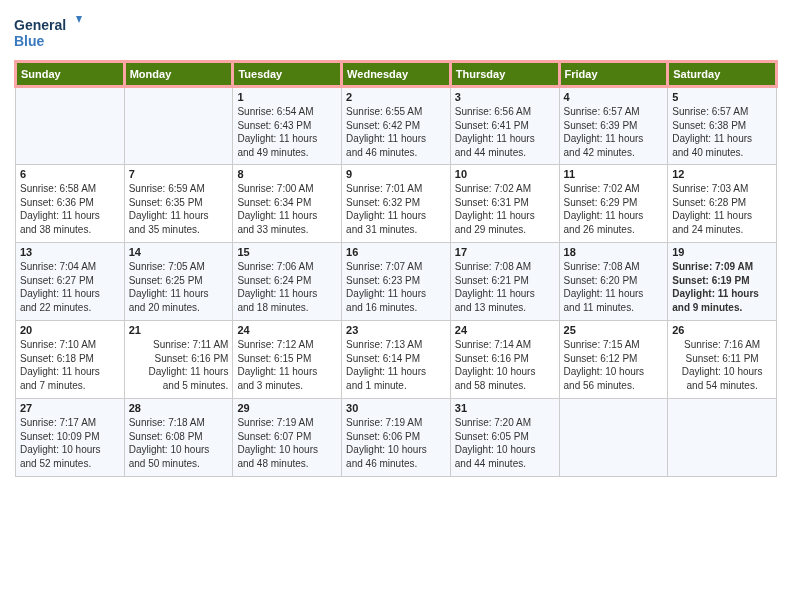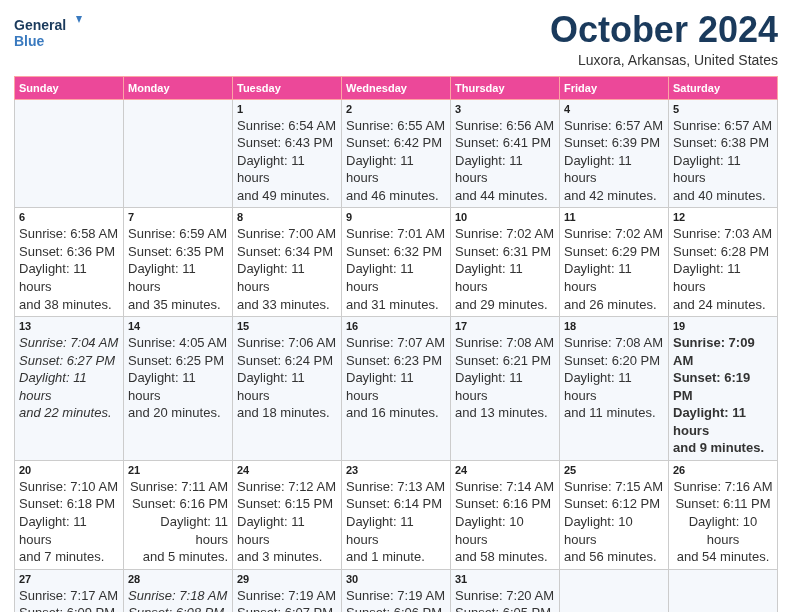--- a/index.html
+++ b/index.html
@@ -38,27 +38,27 @@
       font-size: 14px;
       color: #333;
       margin-top: 2px;
     }
     table {
       width: 100%;
       border-collapse: collapse;
       table-layout: fixed;
     }
     thead tr th {
-      background-color: #ec4899;
+      background-color: #4d7c0f;
       color: #fff;
       font-size: 11px;
       font-weight: bold;
       padding: 5px 4px;
       text-align: left;
-      border: 1px solid #fca5a5;
+      border: 3px solid #fca5a5;
     }
     tbody tr td {
       vertical-align: top;
       border: 1px solid #ccc;
       padding: 3px 4px;
       font-size: 9.2px;
       color: #222;
       height: 78px;
       background: #fff;
     }
@@ -70,39 +70,35 @@
     }
     .day-num {
       font-size: 11px;
       font-weight: bold;
       display: block;
       margin-bottom: 2px;
     }
     .day-info {
       line-height: 1.35;
       color: #333;
-      font-size: 13px;
+      font-size: 10px;
     }
   </style>
 </head>
 <body>
 
 <div class="container">
   <div class="header">
     <div class="logo">
   <svg width="68" height="38" viewBox="0 0 68 38">
     <text x="0" y="16" font-size="14" font-weight="bold" fill="#1a3a5c" font-family="Arial">General</text>
     <text x="0" y="32" font-size="14" font-weight="bold" fill="#3a7abf" font-family="Arial">Blue</text>
     <polygon points="62,2 68,2 65,9" fill="#3a7abf"></polygon>
   </svg>
 </div>
-    <div class="title-block">
-      <div class="month-title">October 2024</div>
-      <div class="location">Luxora, Arkansas, United States</div>
-    </div>
   </div>
 
   <table>
     <thead>
       <tr>
       <th>Sunday</th>
           <th>Monday</th>
           <th>Tuesday</th>
           <th>Wednesday</th>
           <th>Thursday</th>
@@ -197,28 +193,28 @@
             <span class="day-num">12</span>
             <div class="day-info" style="white-space: pre-line;">Sunrise: 7:03 AM
 Sunset: 6:28 PM
 Daylight: 11 hours
 and 24 minutes.</div>
           </td>
         </tr>
         <tr>
           <td>
             <span class="day-num">13</span>
-            <div class="day-info" style="white-space: pre-line; font-style: italic;">Sunrise: 7:04 AM
+            <div class="day-info" style="white-space: pre-line;">Sunrise: 7:04 AM
 Sunset: 6:27 PM
 Daylight: 11 hours
 and 22 minutes.</div>
           </td>
           <td>
             <span class="day-num">14</span>
-            <div class="day-info" style="white-space: pre-line;">Sunrise: 4:05 AM
+            <div class="day-info" style="white-space: pre-line;">Sunrise: 7:05 AM
 Sunset: 6:25 PM
 Daylight: 11 hours
 and 20 minutes.</div>
           </td>
           <td>
             <span class="day-num">15</span>
             <div class="day-info" style="white-space: pre-line;">Sunrise: 7:06 AM
 Sunset: 6:24 PM
 Daylight: 11 hours
 and 18 minutes.</div>
@@ -300,27 +296,27 @@
             <div class="day-info" style="white-space: pre-line; text-align: center;">Sunrise: 7:16 AM
 Sunset: 6:11 PM
 Daylight: 10 hours
 and 54 minutes.</div>
           </td>
         </tr>
         <tr>
           <td>
             <span class="day-num">27</span>
             <div class="day-info" style="white-space: pre-line;">Sunrise: 7:17 AM
-Sunset: 6:09 PM
+Sunset: 10:09 PM
 Daylight: 10 hours
 and 52 minutes.</div>
           </td>
           <td>
             <span class="day-num">28</span>
-            <div class="day-info" style="white-space: pre-line; font-style: italic;">Sunrise: 7:18 AM
+            <div class="day-info" style="white-space: pre-line;">Sunrise: 7:18 AM
 Sunset: 6:08 PM
 Daylight: 10 hours
 and 50 minutes.</div>
           </td>
           <td>
             <span class="day-num">29</span>
             <div class="day-info" style="white-space: pre-line;">Sunrise: 7:19 AM
 Sunset: 6:07 PM
 Daylight: 10 hours
 and 48 minutes.</div>

